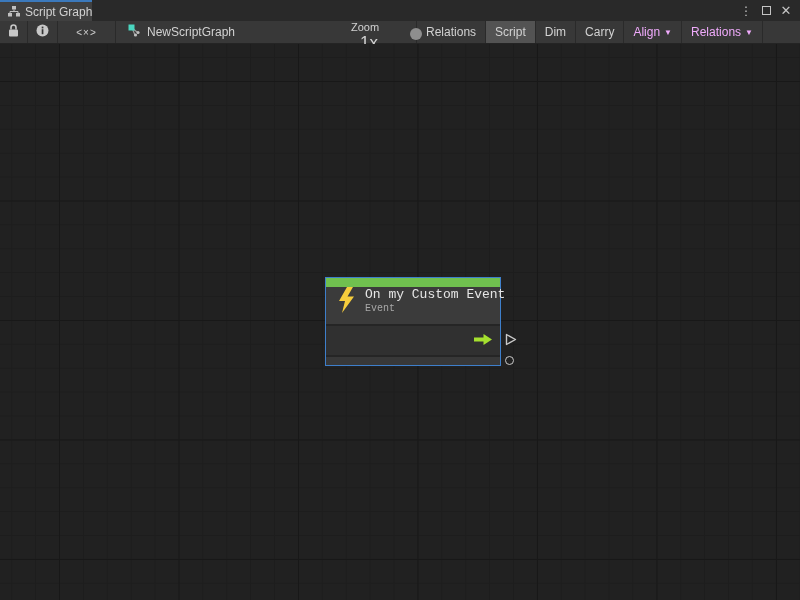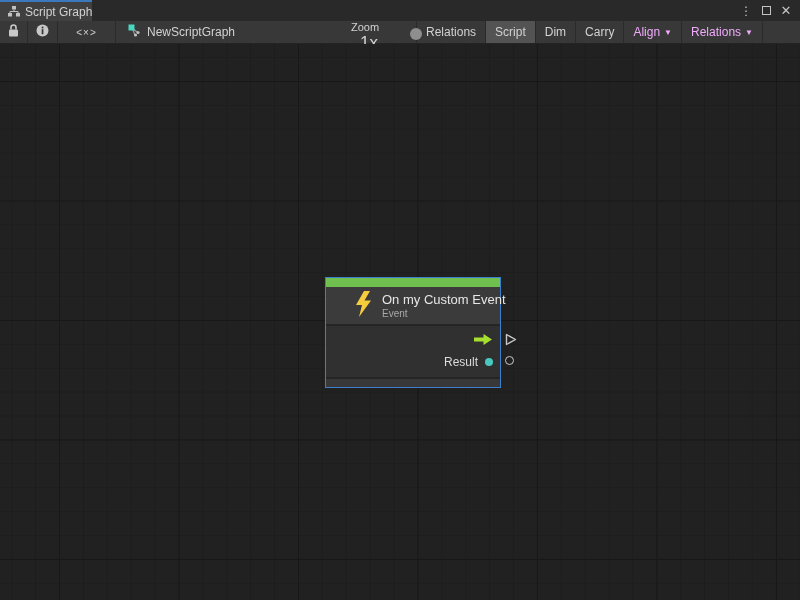--- a/index.html
+++ b/index.html
@@ -51,22 +51,22 @@
               linear-gradient(90deg, #181818 1px, transparent 1px),
               linear-gradient(#1d1d1d 1px, transparent 1px),
               linear-gradient(90deg, #1d1d1d 1px, transparent 1px);
             background-size:119.5px 119.5px, 119.5px 119.5px, 23.9px 23.9px, 23.9px 23.9px;
             background-position:59px 37px, 59px 37px, 59px 37px, 59px 37px; }
 
   
   .node { position:absolute; left:325px; top:233px; width:176px;
           border:1.5px solid #3e7fcb; background:#303030; }
   .node-colorbar { height:9px; background:#70c04f; }
-  .node-header { height:37px; background:#3b3b3b; display:flex; align-items:center;
-                 gap:9px; padding:0 10px 0 28px; }
+  .node-header { height:37px; background:#3b3b3b; display:flex; align-items:flex-start;
+                 gap:9px; padding:0 10px 0 11px;font-family:Liberation Mono, monospace; }
   .bolt { flex:0 0 auto; }
   .node-titles { display:flex; flex-direction:column; justify-content:center; }
   .node-title { color:#e6e6e6; font-size:13px; line-height:15px; white-space:nowrap; }
   .node-subtitle { color:#a8a8a8; font-size:10px; line-height:13px; }
   .node-sep { height:2px; background:#252525; }
   .node-body { background:#303030; padding:3px 0 4px; }
   .port-row { height:22px; display:flex; align-items:center; justify-content:flex-end;
               padding-right:7px; gap:7px; }
   .port-label { color:#dcdcdc; font-size:12px; }
   .dot-teal { width:8px; height:8px; border-radius:50%; background:#48c9c0; }
@@ -200,24 +200,20 @@
       </div>
       <div class="node-sep"></div>
       <div class="node-body">
         <div class="port-row">
           <span>
             <svg width="19" height="11" viewBox="0 0 19 11">
               <polygon points="0,3.6 9.5,3.6 9.5,0 18,5.5 9.5,11 9.5,7.4 0,7.4" fill="#a5e02f"></polygon>
             </svg>
           </span>
         </div>
-        <div class="port-row">
-          <span class="port-label">Result</span>
-          <span class="dot-teal"></span>
-        </div>
       </div>
       <div class="node-sep"></div>
       <div class="node-footer"></div>
     </div>
 
     <span class="ext-port ext-triangle">
       <svg width="12" height="13" viewBox="0 0 12 13">
         <polygon points="1.5,1.5 10.5,6.5 1.5,11.5" fill="none" stroke="#c8c8c8" stroke-width="1.4" stroke-linejoin="round"></polygon>
       </svg>
     </span>

